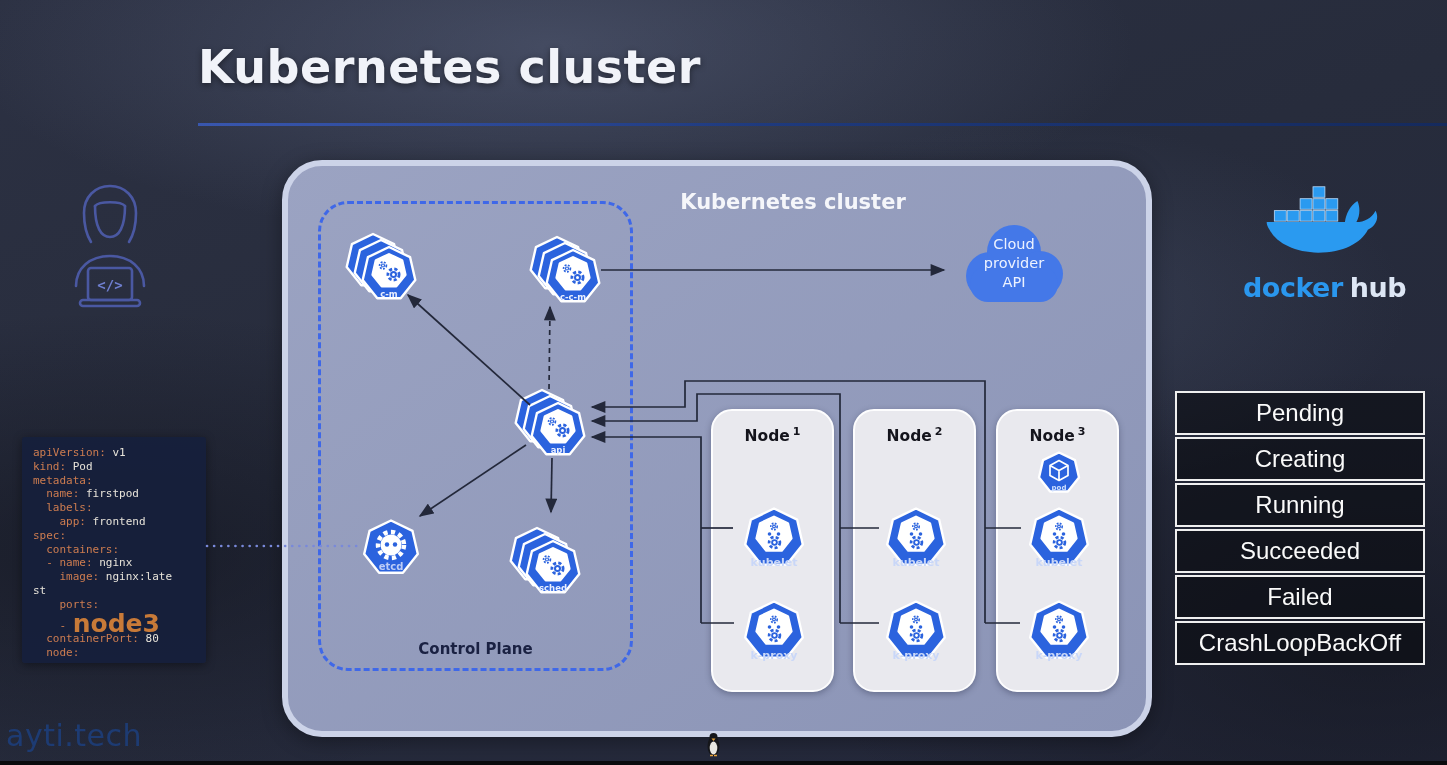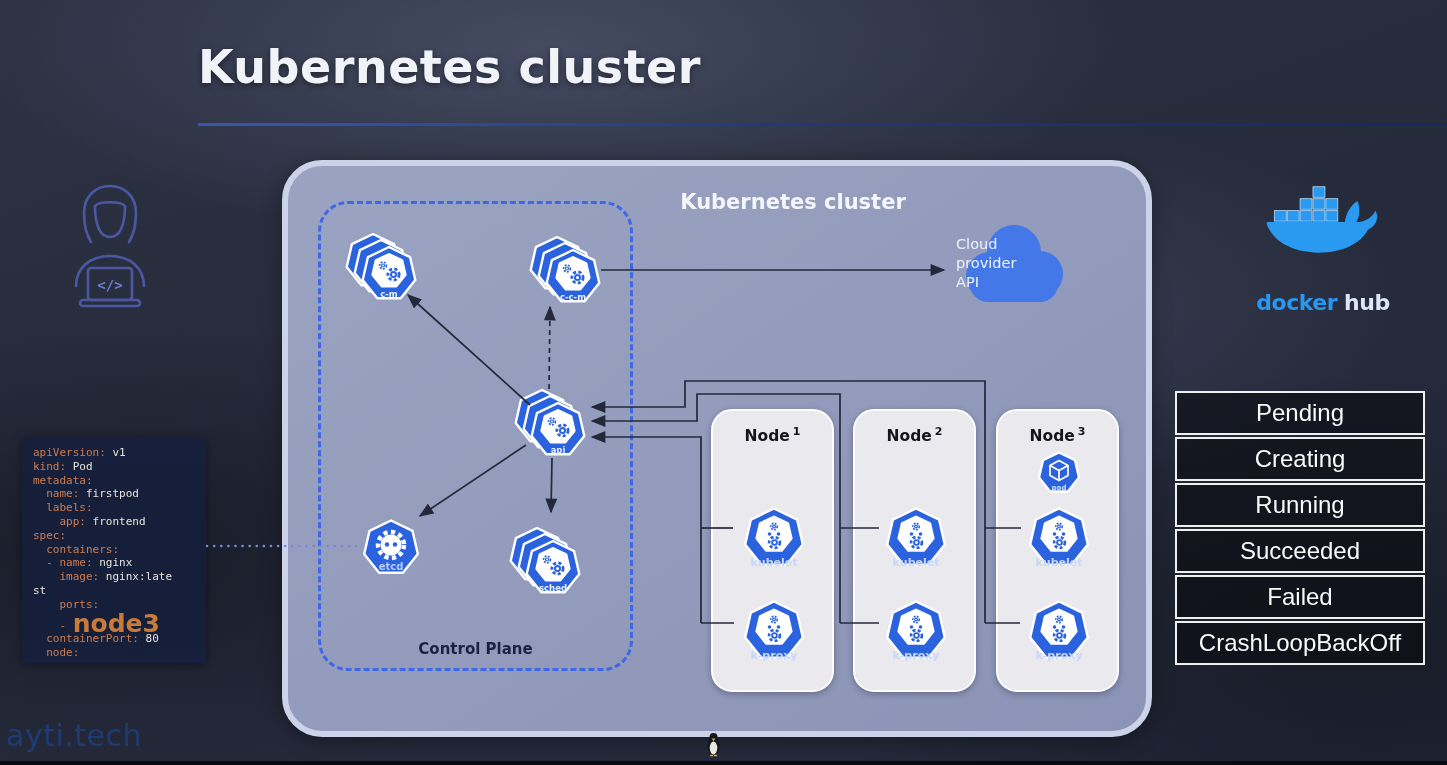--- a/index.html
+++ b/index.html
@@ -49,25 +49,25 @@
   .ilab-etcd{font-size:10px;fill:#bcccf6}
   .ilab-pod{font-size:7px;fill:#cfe0ff}
 
   .node{position:absolute;top:243px;width:123px;height:283px;background:#e9e9ee;
     border:2px solid #fdfdfe;border-radius:21px;box-shadow:0 2px 6px rgba(30,35,60,.35)}
   .node-title{position:absolute;top:14px;left:0;right:0;text-align:center;
     font-size:15.5px;font-weight:700;color:#14141c}
   .node-title sup{font-size:11px;margin-left:3px}
 
   .cloud{position:absolute;left:668px;top:52px;width:116px;height:92px}
-  .cloud-text{position:absolute;left:0;right:0;top:17px;
+  .cloud-text{position:absolute;left:0;right:0;top:17px;text-align:center;
     font-size:14.5px;line-height:19px;color:#ecf2ff;font-weight:500}
 
   .dockerhub{position:absolute;left:1243px;top:182px;width:160px;text-align:center}
-  .dh-text{margin-top:20px;font-size:22px;font-weight:800;letter-spacing:-.5px}
+  .dh-text{margin-top:2px;font-size:27px;font-weight:800;letter-spacing:-.5px}
   .dh-docker{color:#2a97ee}
   .dh-hub{color:#dde6f4;margin-left:7px}
 
   .states{position:absolute;left:1175px;top:391px;width:250px;display:flex;flex-direction:column}
   .state-row{height:44px;margin-bottom:2px;border:2px solid #efefef;background:rgba(10,11,16,.6);
     display:flex;align-items:center;justify-content:center;font-size:24px;color:#fafafa;
     font-family:"Liberation Sans",sans-serif}
 
   .watermark{position:absolute;left:6px;top:718px;font-size:30px;font-weight:400;
     color:#1d3e7a;opacity:.9;letter-spacing:.5px}

